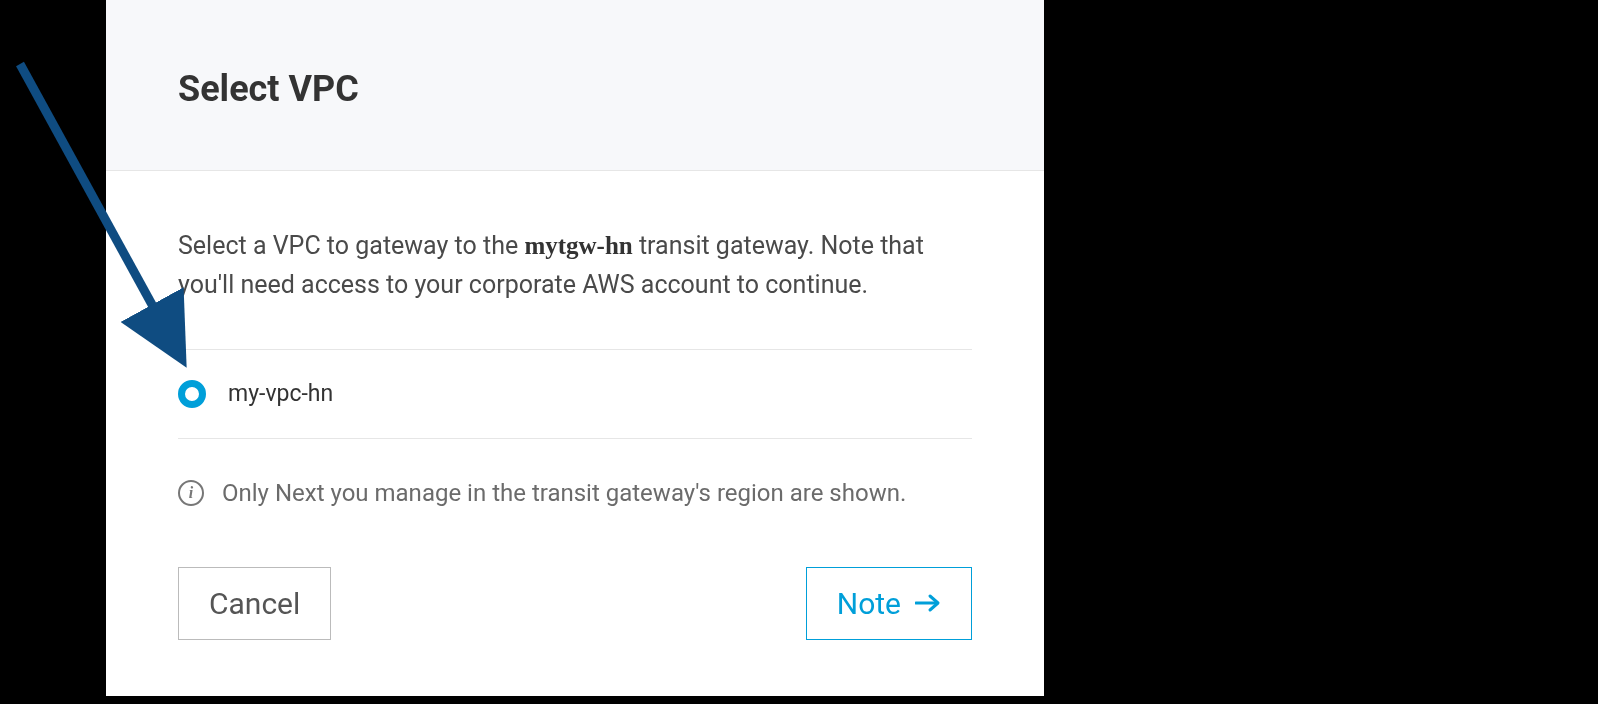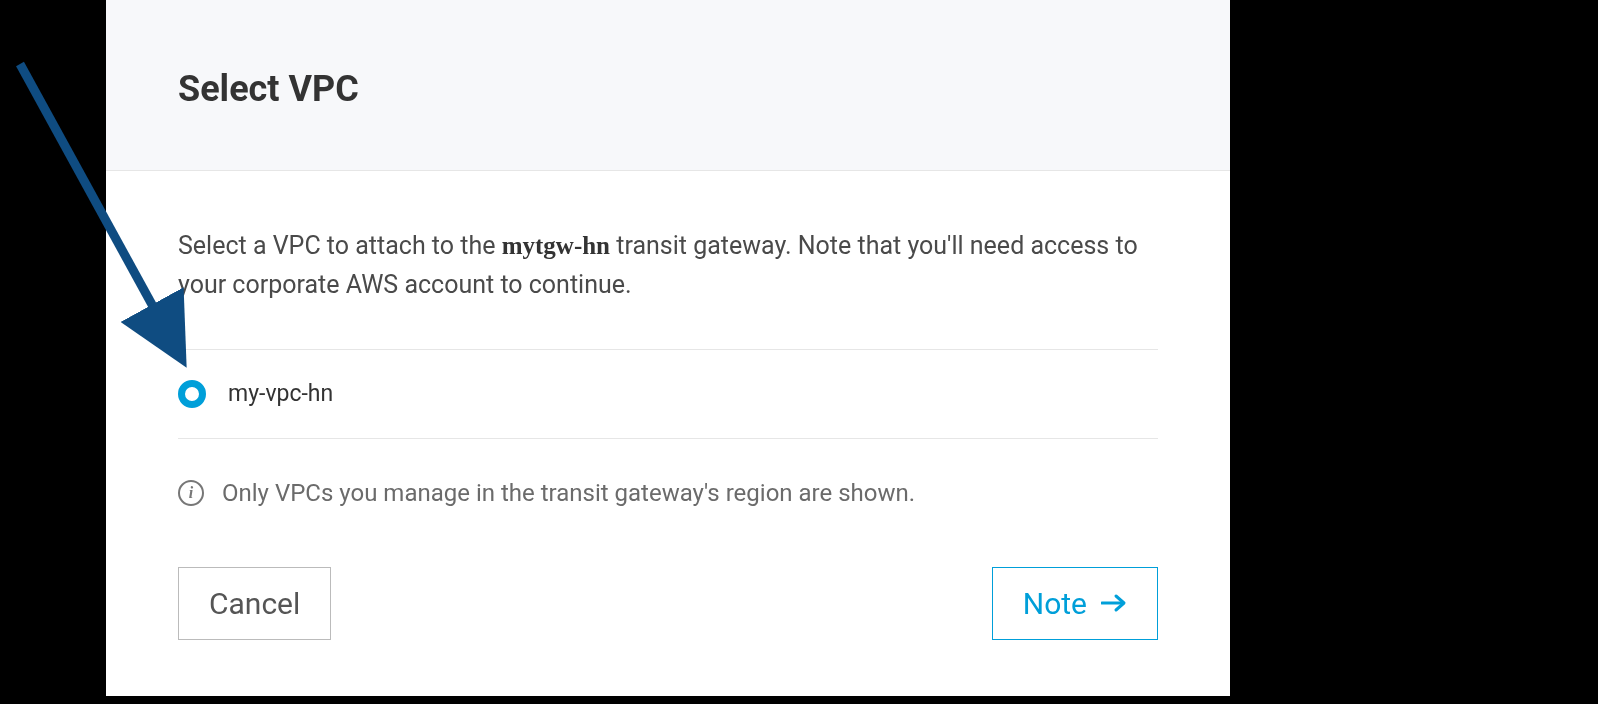--- a/index.html
+++ b/index.html
@@ -11,21 +11,21 @@
       background: #000;
       font-family: -apple-system, BlinkMacSystemFont, "Segoe UI", Roboto, "Helvetica Neue", Arial, sans-serif;
       width: 1598px;
       height: 704px;
       position: relative;
     }
     .dialog {
       position: absolute;
       left: 106px;
       top: 0;
-      width: 1124px;
+      width: 938px;
       background: #fff;
     }
     .dialog-header {
       background: #f7f8fa;
       padding: 68px 72px 60px 72px;
       border-bottom: 1px solid #e6e6e6;
     }
     .dialog-title {
       font-size: 36px;
       font-weight: 700;
@@ -128,31 +128,31 @@
   </style>
 </head>
 <body>
 
 <div class="dialog">
   <div class="dialog-header">
     <h1 class="dialog-title">Select VPC</h1>
   </div>
   <div class="dialog-body">
     <p class="intro-text">
-      <span>Select a VPC to attach to the </span><span class="bold">mytgw-hn</span><span> transit gateway. Note that you'll need access to your corporate AWS account to continue.</span>
+      <span>Select a VPC to gateway to the </span><span class="bold">mytgw-hn</span><span> transit gateway. Note that you'll need access to your corporate AWS account to continue.</span>
     </p>
 
     <div class="vpc-row">
       <span class="radio-outer"></span>
       <span class="vpc-label">my-vpc-hn</span>
     </div>
 
     <div class="note-row">
       <span class="info-icon">i</span>
-      <span class="note-text">Only VPCs you manage in the transit gateway's region are shown.</span>
+      <span class="note-text">Only Next you manage in the transit gateway's region are shown.</span>
     </div>
   </div>
 
   <div class="footer-row">
     <button class="btn">Cancel</button>
     <button class="btn btn-next">
       <span>Note</span>
       <span class="arrow-icon">
         <svg width="26" height="20" viewBox="0 0 26 20" fill="none">
           <line x1="1" y1="10" x2="22" y2="10" stroke="#009fd9" stroke-width="3" stroke-linecap="round"></line>

